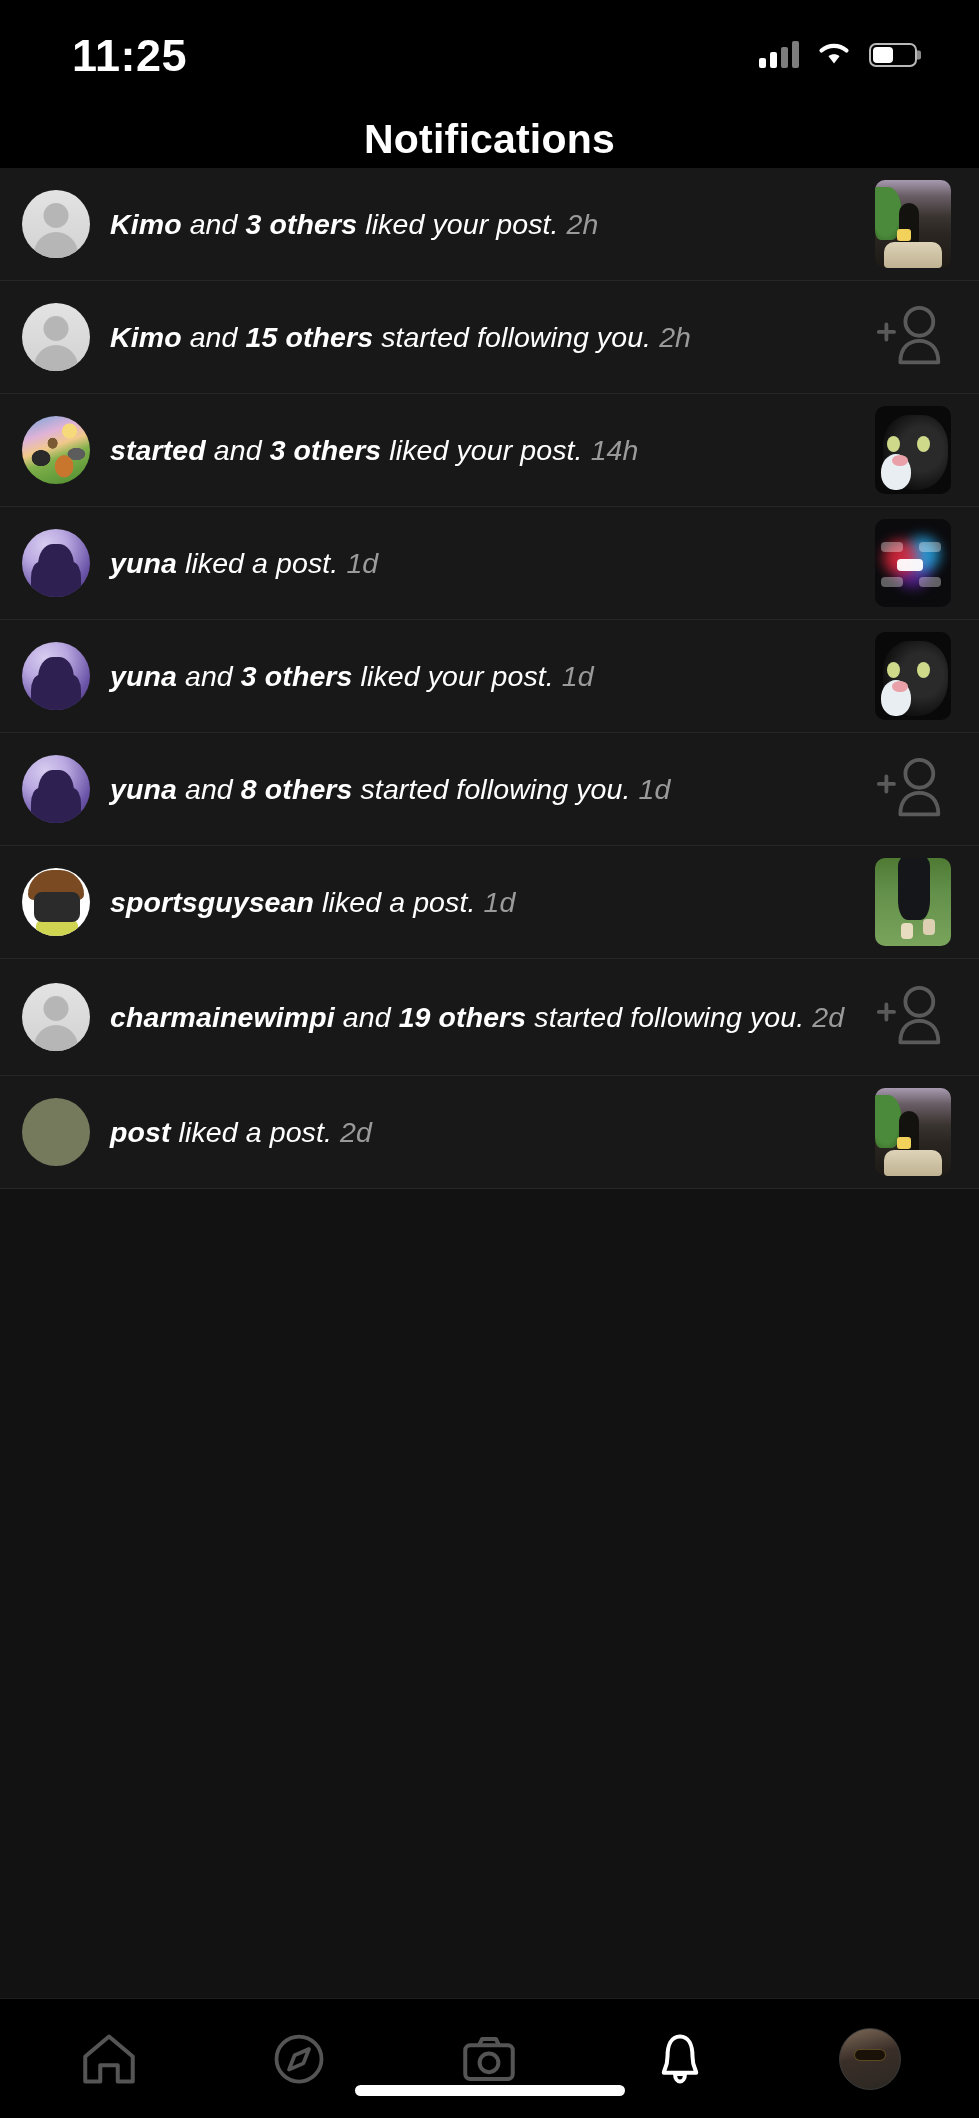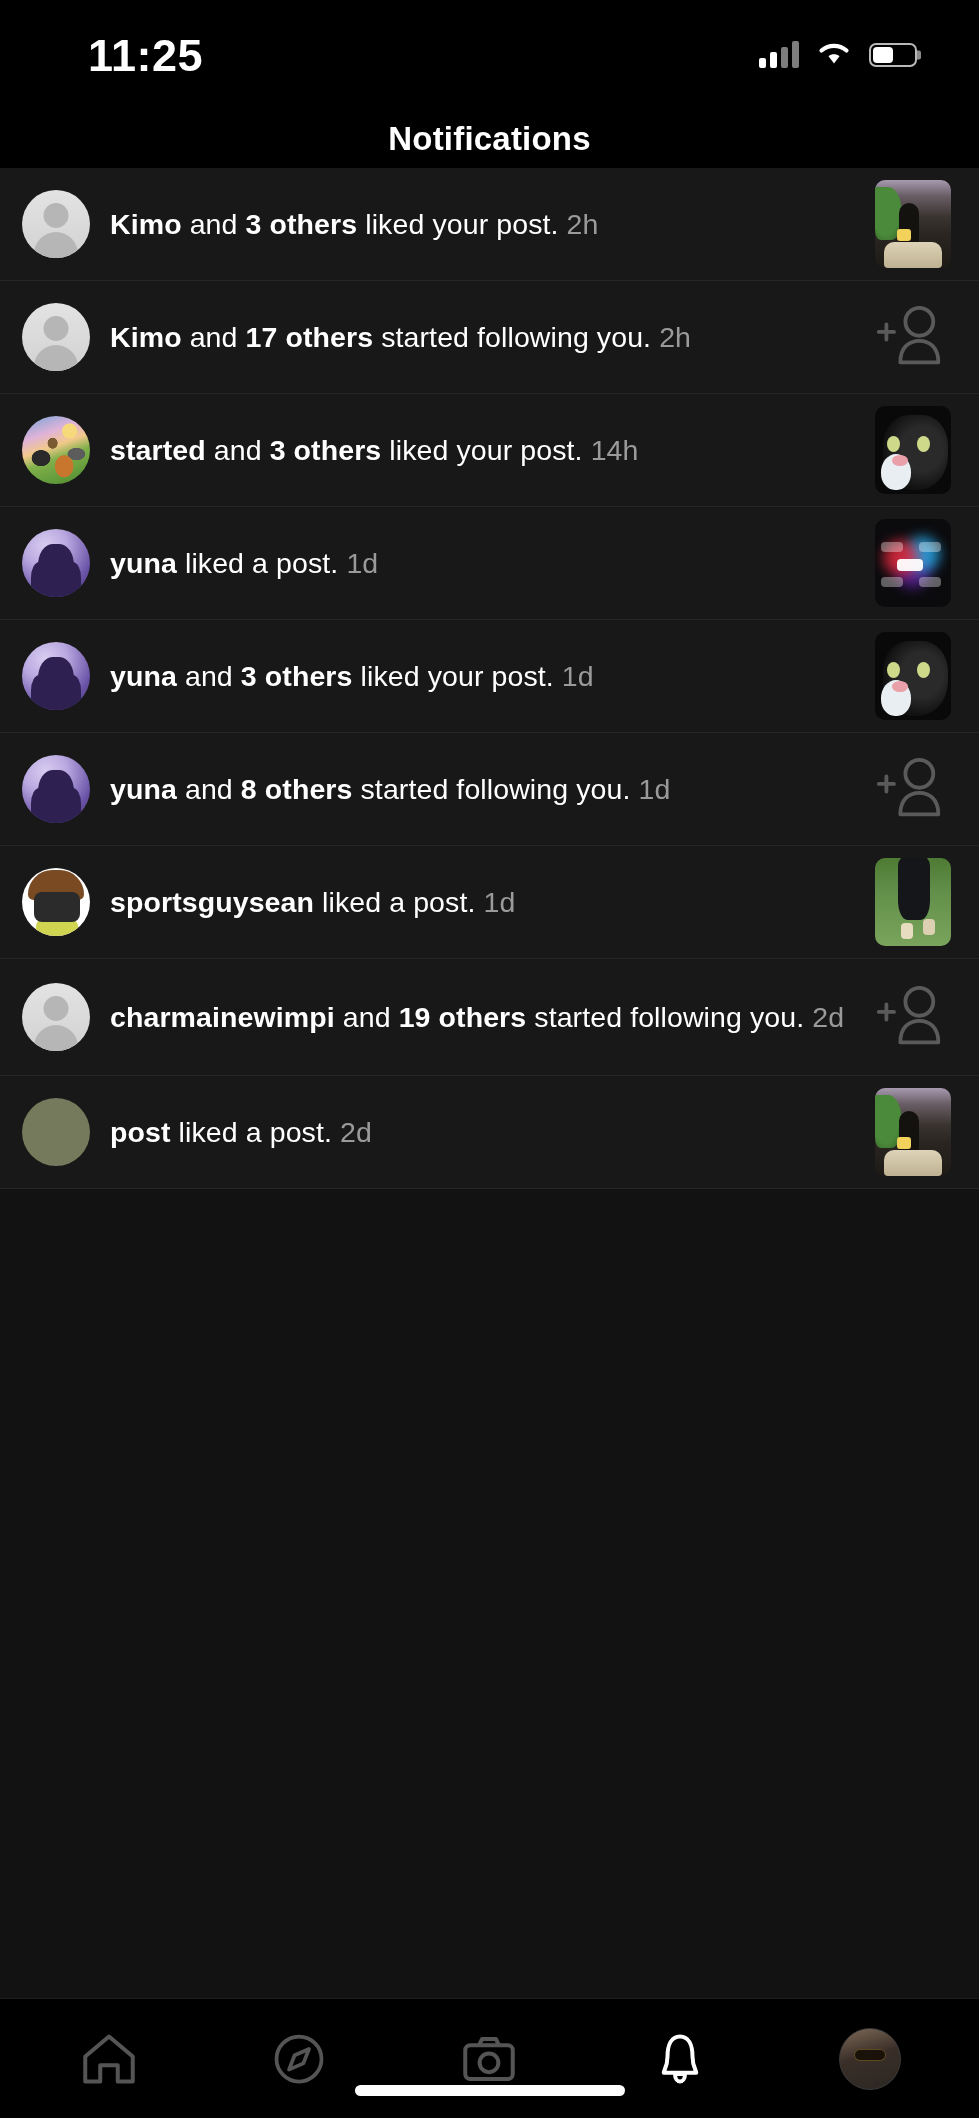--- a/index.html
+++ b/index.html
@@ -10,21 +10,20 @@
     overflow:hidden;
   }
   .phone { position:relative; width:979px; height:2118px; background:#000; display:flex; flex-direction:column; }
 
   
   .statusbar {
     height:110px; flex:0 0 110px;
     display:flex; align-items:center; justify-content:space-between;
     padding:0 62px 0 72px;
     background:#000;
-    margin-left:16px;
   }
   .status-time {
     color:#fff; font-size:45px; font-weight:600; letter-spacing:0.5px;
     line-height:1;
   }
   .status-right { display:flex; align-items:center; gap:18px; }
   .sig { display:flex; align-items:flex-end; gap:4px; height:26px; }
   .sig span { width:7px; border-radius:2px; background:#7d7d7d; }
   .sig span.on { background:#fff; }
   .sig .b1 { height:10px; }
@@ -40,31 +39,32 @@
     width:4px; height:9px; background:#8a8a8a; border-radius:0 2px 2px 0;
   }
   .battery .fill { height:100%; background:#fff; border-radius:4px; }
 
   
   .header {
     height:58px; flex:0 0 58px;
     display:flex; align-items:center; justify-content:center;
     background:#000;
   }
-  .header-title { color:#fff; font-size:33px; font-weight:600; letter-spacing:0.2px;text-align:center; }
+  .header-title { color:#fff; font-size:41px; font-weight:600; letter-spacing:0.2px;text-align:center; }
 
   
   .list { flex:1 1 auto; overflow:hidden; background:#121212; }
   .row {
     display:flex; align-items:center;
     min-height:113px; height:113px;
     padding:0 28px 0 22px;
     background:#181818;
     border-bottom:1.5px solid #262626;
     position:relative;
+    font-style:italic;
   }
   .row.tall { height:117px;justify-content:space-between; }
   .avatar {
     flex:0 0 68px; width:68px; height:68px; border-radius:50%;
     margin-right:20px; overflow:hidden; position:relative;
     background:#d8d8d8;
   }
   
   .av-default { background:linear-gradient(180deg,#e3e3e3 0%,#d2d2d2 100%); }
   .av-default::before {
@@ -297,21 +297,21 @@
   <div class="list" id="notif-list">
       <div class="row">
         <div class="avatar av-default"></div>
         <div class="row-text"><b>Kimo</b> and <b>3 others</b> <span>liked your post.</span> <span class="time">2h</span></div>
         <div class="thumb th-plant">
           <div class="cat"></div>
         </div>
       </div>
       <div class="row">
         <div class="avatar av-default"></div>
-        <div class="row-text"><b>Kimo</b> and <b>17 others</b> <span>started following you.</span> <span class="time">2h</span></div>
+        <div class="row-text"><b>Kimo</b> and <b>15 others</b> <span>started following you.</span> <span class="time">2h</span></div>
         <div class="follow-icon">
           <svg viewBox="0 0 60 60">
   <circle cx="35" cy="18" r="11" fill="none" stroke="#5a5a5a" stroke-width="3"></circle>
   <path d="M20 50 C20 38 27 33 35 33 C43 33 50 38 50 50 Z" fill="none" stroke="#5a5a5a" stroke-width="3" stroke-linejoin="round"></path>
   <path d="M9 20 L9 32 M3 26 L15 26" stroke="#5a5a5a" stroke-width="3" stroke-linecap="round"></path>
 </svg>
         </div>
       </div>
       <div class="row">
         <div class="avatar av-jungle"></div>

